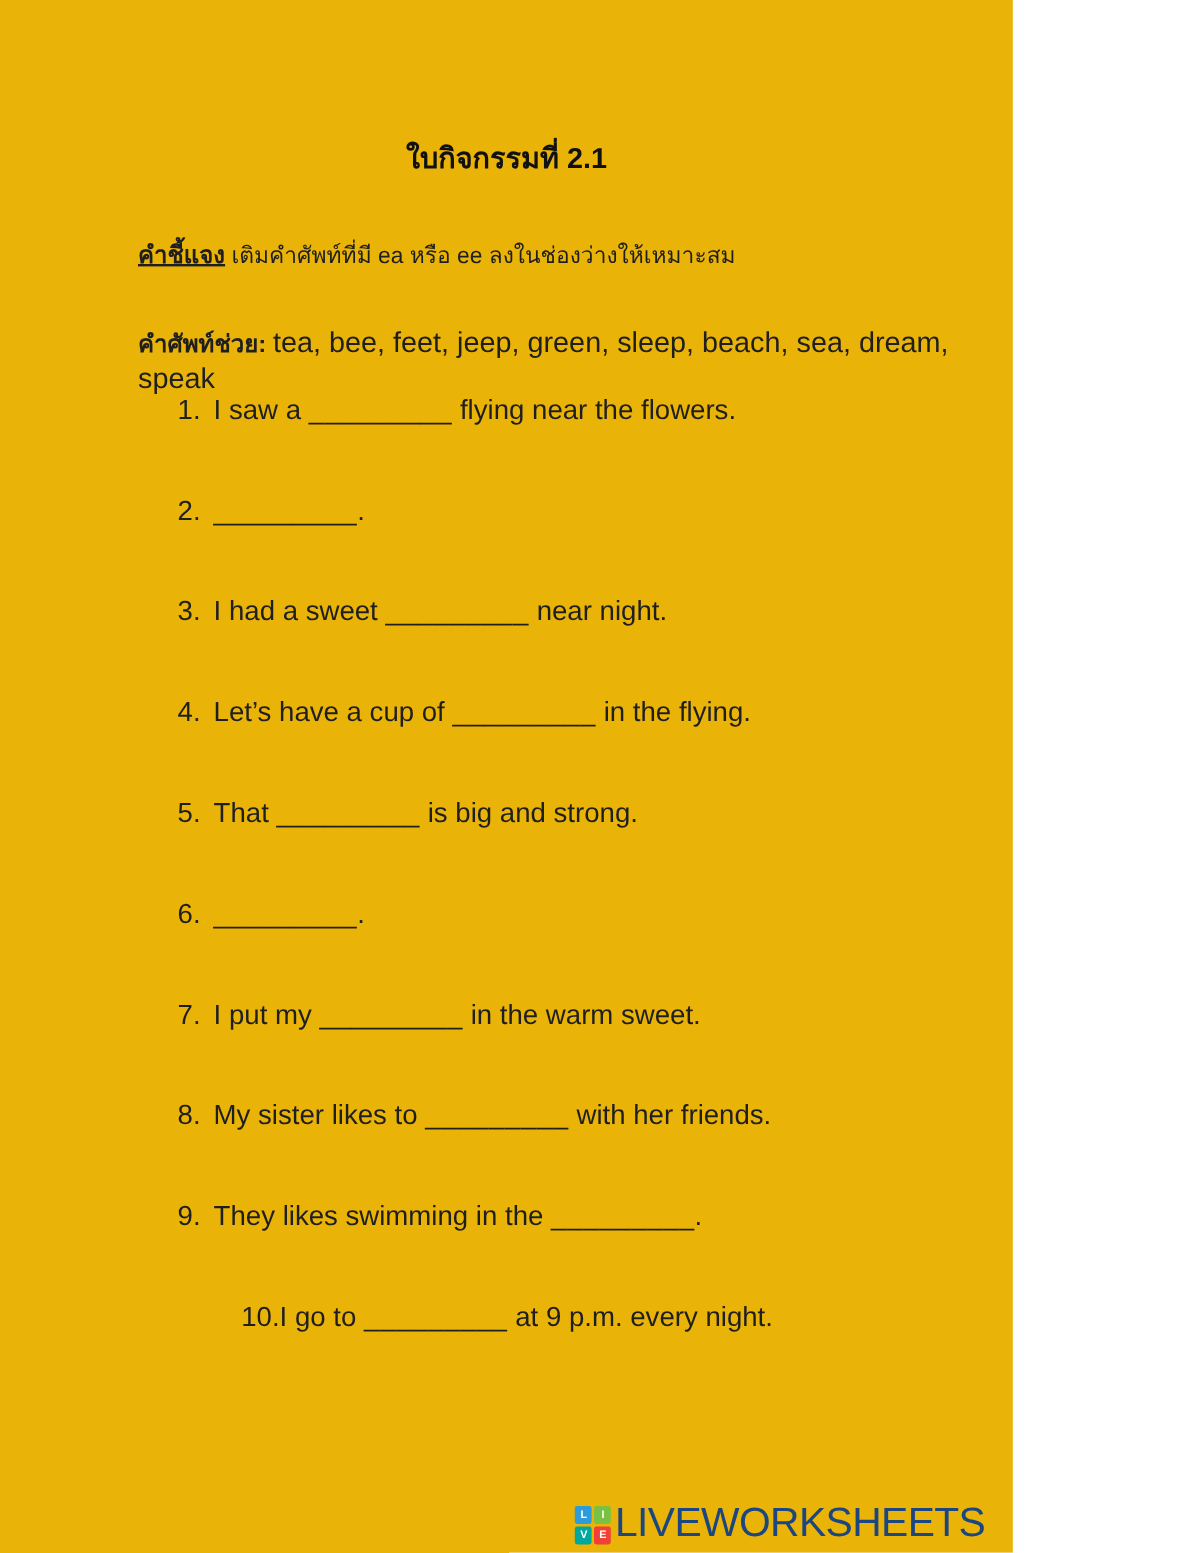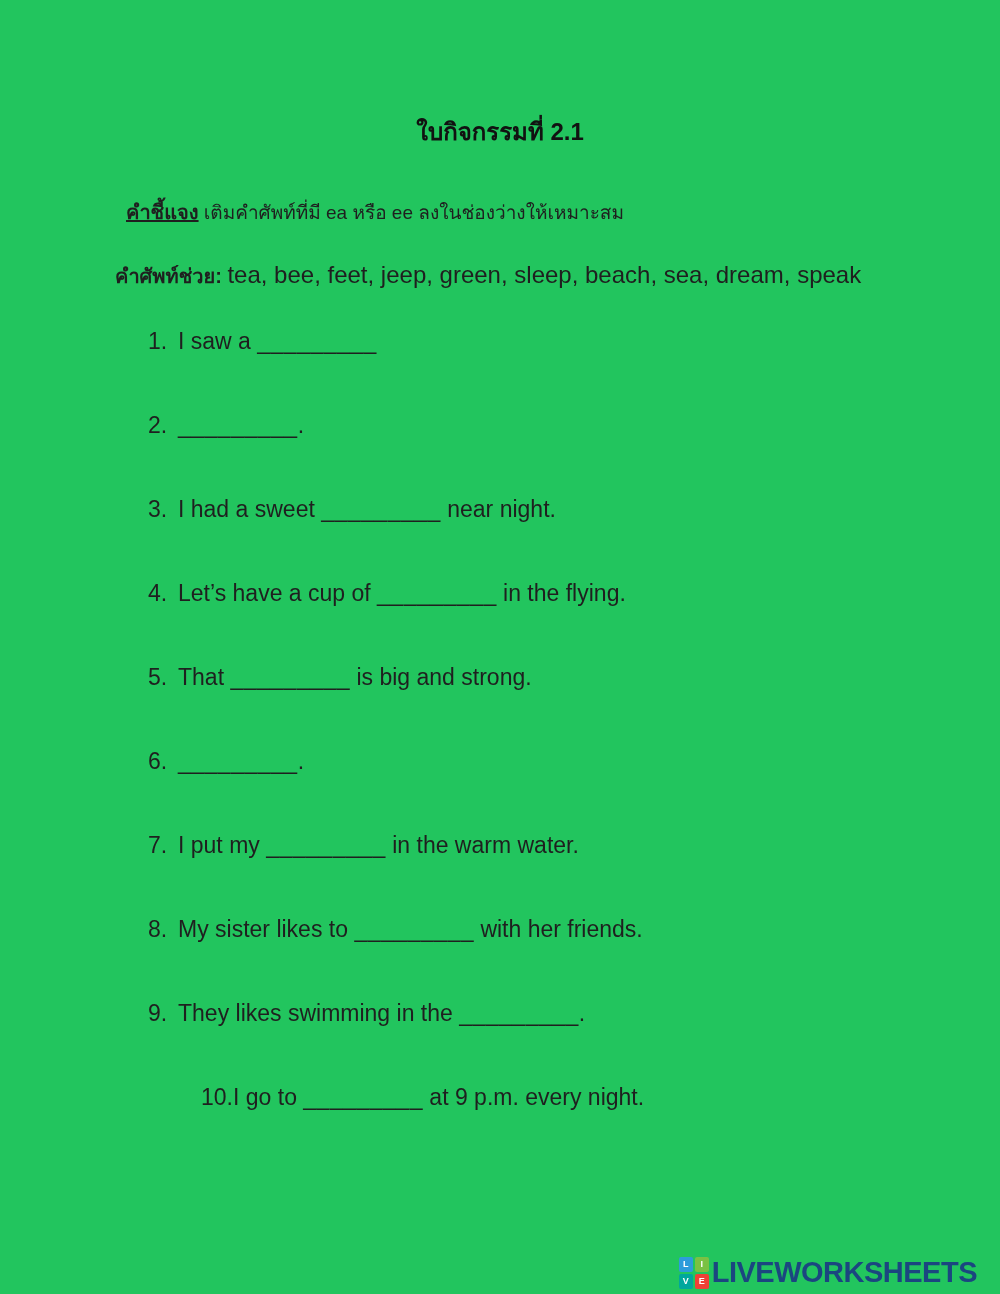--- a/index.html
+++ b/index.html
@@ -1,21 +1,21 @@
 <!DOCTYPE html>
 <html><head>
 <meta charset="utf-8">
 <style>
   * { margin: 0; padding: 0; box-sizing: border-box; }
   html, body { background: #ffffff; }
   .page {
     position: relative;
-    width: 1000px;
+    width: 844px;
     height: 1294px;
-    background: #22c55e;
+    background: #eab308;
     font-family: "Liberation Sans", sans-serif;
     color: #1f1f1f;
     overflow: hidden;
   }
   .title {
     position: absolute;
     top: 112px;
     left: 0;
     width: 100%;
     text-align: center;
@@ -27,25 +27,24 @@
     position: absolute;
     top: 196px;
     left: 115px;
     font-size: 19px;
     white-space: pre-wrap;
   }
   .instructions .label {
     font-weight: bold;
     text-decoration: underline;
     font-size: 20px;
-    margin-left: 11px;
   }
   .wordbank {
     position: absolute;
-    top: 260px;
+    top: 270px;
     left: 115px;
     font-size: 24px;
     white-space: pre-wrap;
   }
   .wordbank .label {
     font-weight: bold;
     font-size: 20px;
   }
   .questions {
     position: absolute;
@@ -94,45 +93,45 @@
     border-radius: 2px;
     color: #ffffff;
     font-size: 9px;
     font-weight: bold;
     display: flex;
     align-items: center;
     justify-content: center;
     line-height: 1;
   }
   .brand-text {
-    font-size: 29px;
-    font-weight: bold;
+    font-size: 34px;
+    font-weight: normal;
     letter-spacing: -0.5px;
     color: #1B4680;
   }
 </style>
 </head>
 <body>
 
 <div class="page">
 
   <div class="title">ใบกิจกรรมที่ 2.1</div>
 
   <div class="instructions"><span class="label">คำชี้แจง</span><span> เติมคำศัพท์ที่มี ea หรือ ee ลงในช่องว่างให้เหมาะสม</span></div>
 
   <div class="wordbank"><span class="label">คำศัพท์ช่วย: </span><span>tea, bee, feet, jeep, green, sleep, beach, sea, dream, speak</span></div>
 
   <ul class="questions">
-    <li class="question"><span class="q-num">1.</span><span>I saw a </span><span class="q-blank">_________</span></li>
+    <li class="question"><span class="q-num">1.</span><span>I saw a </span><span class="q-blank">_________</span><span> flying near the flowers.</span></li>
     <li class="question"><span class="q-num">2.</span><span class="q-blank">_________</span><span>.</span></li>
     <li class="question"><span class="q-num">3.</span><span>I had a sweet </span><span class="q-blank">_________</span><span> near night.</span></li>
     <li class="question"><span class="q-num">4.</span><span>Let’s have a cup of </span><span class="q-blank">_________</span><span> in the flying.</span></li>
     <li class="question"><span class="q-num">5.</span><span>That </span><span class="q-blank">_________</span><span> is big and strong.</span></li>
     <li class="question"><span class="q-num">6.</span><span class="q-blank">_________</span><span>.</span></li>
-    <li class="question"><span class="q-num">7.</span><span>I put my </span><span class="q-blank">_________</span><span> in the warm water.</span></li>
+    <li class="question"><span class="q-num">7.</span><span>I put my </span><span class="q-blank">_________</span><span> in the warm sweet.</span></li>
     <li class="question"><span class="q-num">8.</span><span>My sister likes to </span><span class="q-blank">_________</span><span> with her friends.</span></li>
     <li class="question"><span class="q-num">9.</span><span>They likes swimming in the </span><span class="q-blank">_________</span><span>.</span></li>
     <li class="question q10"><span class="q-num">10.</span><span>I go to </span><span class="q-blank">_________</span><span> at 9 p.m. every night.</span></li>
   </ul>
 
   <div class="footer-logo">
     <div class="logo-grid">
       <div class="logo-sq" style="background: rgb(45, 156, 219);">L</div>
       <div class="logo-sq" style="background: rgb(122, 193, 67);">I</div>
       <div class="logo-sq" style="background: rgb(0, 167, 157);">V</div>

